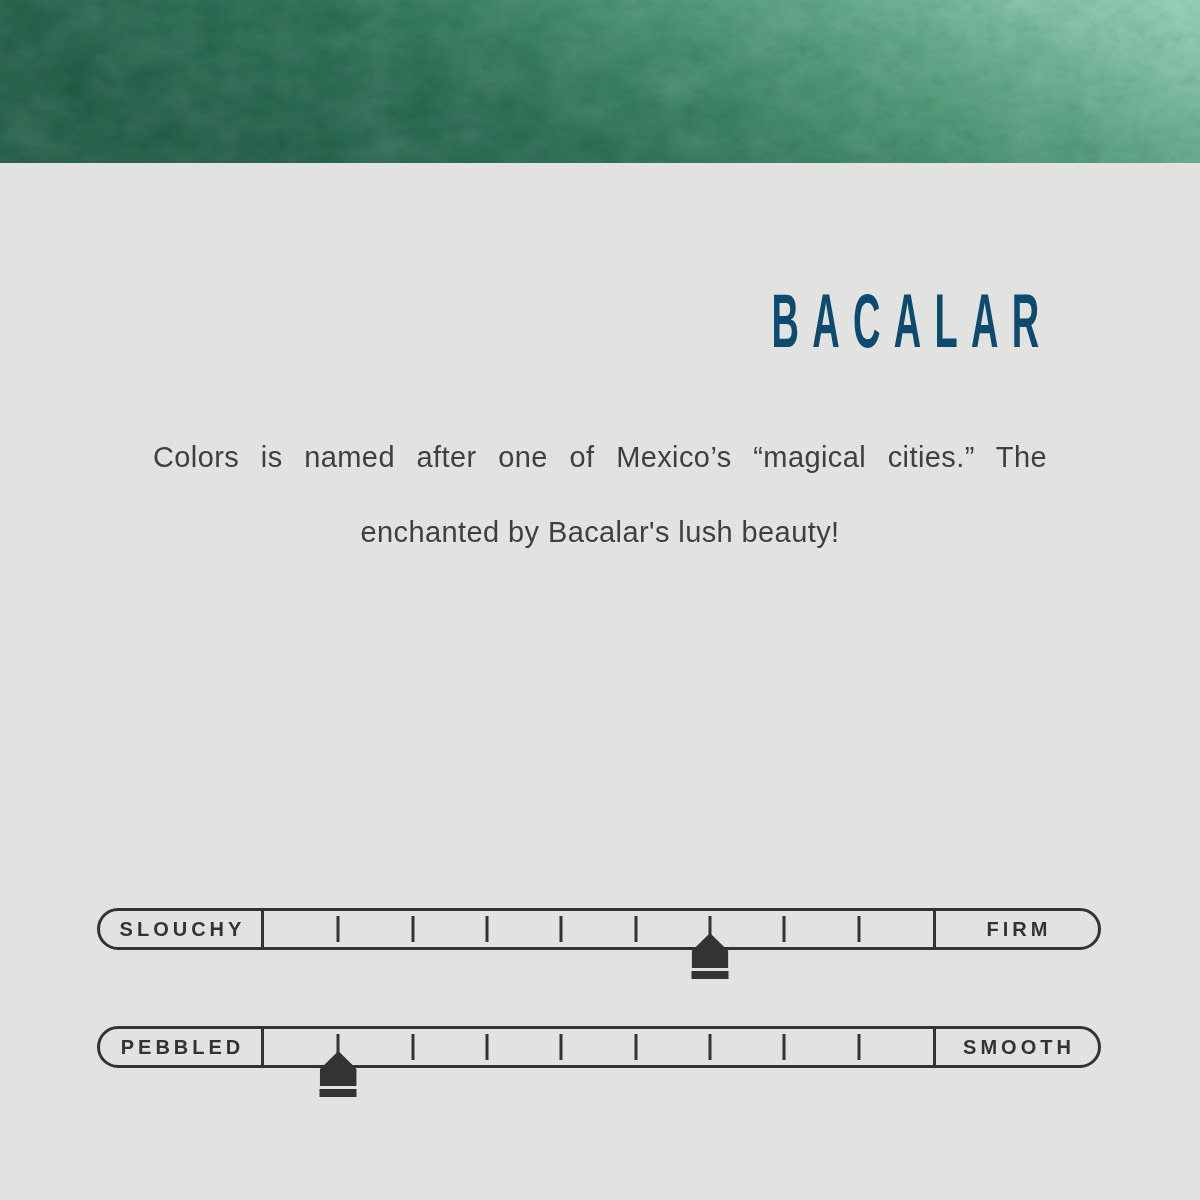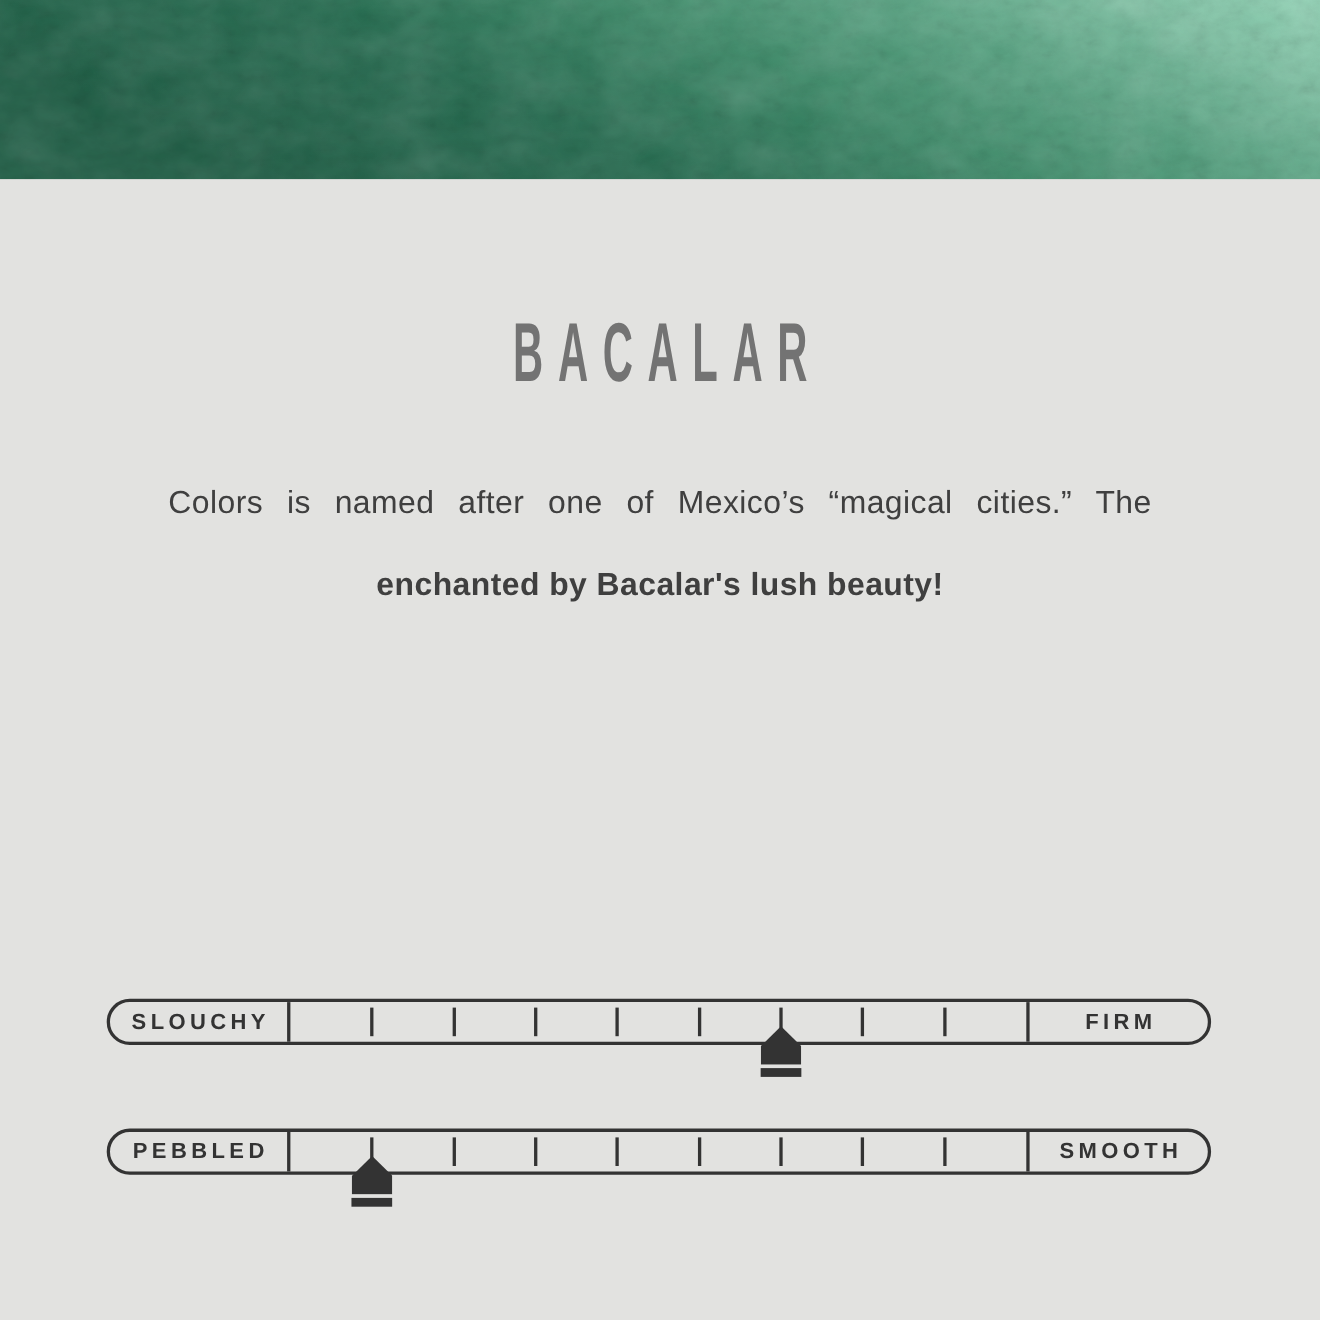--- a/index.html
+++ b/index.html
@@ -27,24 +27,24 @@
 
   
   .title {
     position: absolute;
     top: 271px;
     left: 0;
     width: 100%;
     height: 100px;
     line-height: 100px;
     margin: 0;
-    text-align: center;
+    text-align: right;
     font-size: 76px;
     font-weight: 700;
-    color: #737373;
+    color: #0c4a6e;
   }
   .title span {
     display: inline-block;
     letter-spacing: 0.35em;
     padding-left: 0.35em;
     transform: scaleX(0.5);
     transform-origin: center;
     white-space: nowrap;
   }
 
@@ -59,21 +59,20 @@
     letter-spacing: 0.4px;
   }
   .dline {
     line-height: 75px;
     text-align: justify;
     text-align-last: justify;
   }
   .dline:last-child {
     text-align: right;
     text-align-last: center;
-    font-weight: bold;
   }
 
   
   .slider {
     position: absolute;
     left: 97px;
     width: 1004px;
     height: 42px;
     border: 3px solid #333333;
     border-radius: 21px;

